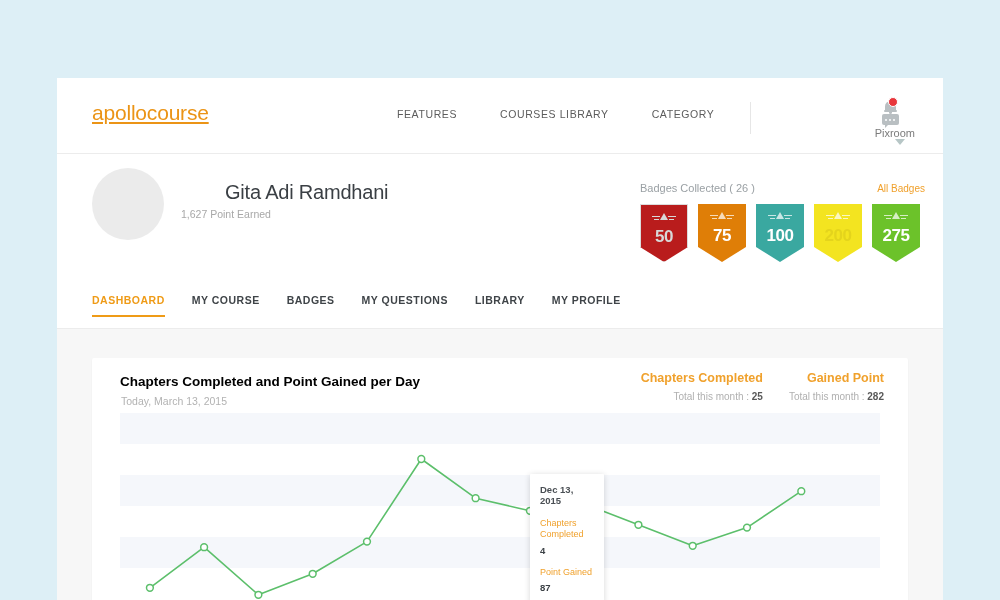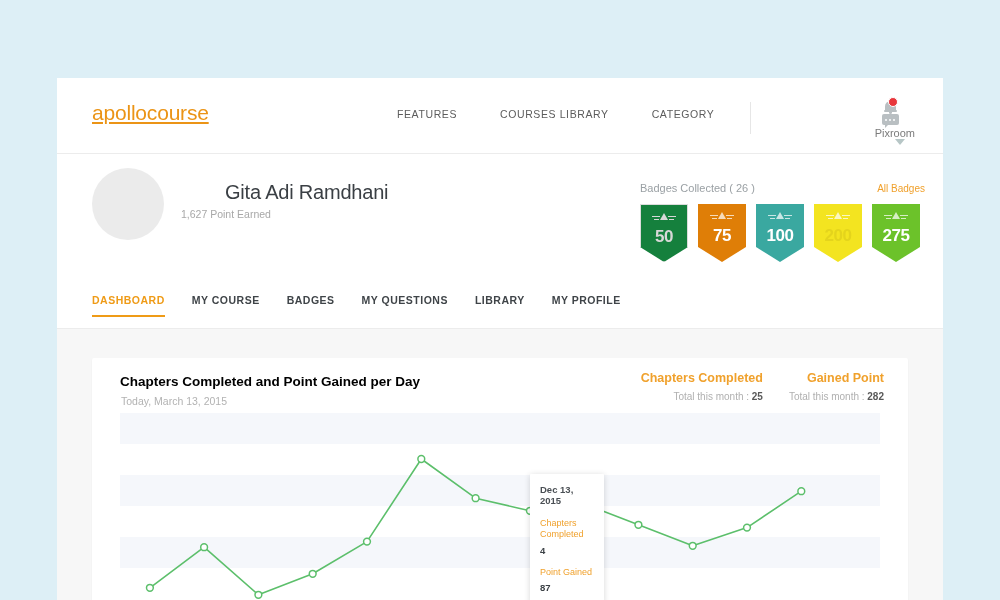--- a/index.html
+++ b/index.html
@@ -237,21 +237,21 @@
   .badge {
     position: relative;
     width: 48px;
     height: 58px;
     display: flex;
     flex-direction: column;
     align-items: center;
     clip-path: polygon(0 0, 100% 0, 100% 74%, 50% 100%, 0 74%);
   }
   .badge.b50 {
-    background: #15803d;
+    background: #b91c1c;
     border: 1px solid #dcdcdc;
     box-sizing: border-box;
   }
   .badge.b75  { background: #df7e07; }
   .badge.b100 { background: #3aa8a0; }
   .badge.b200 { background: #f3e420; }
   .badge.b275 { background: #6cc22a; }
   .badge-emblem {
     margin-top: 8px;
     width: 24px;

